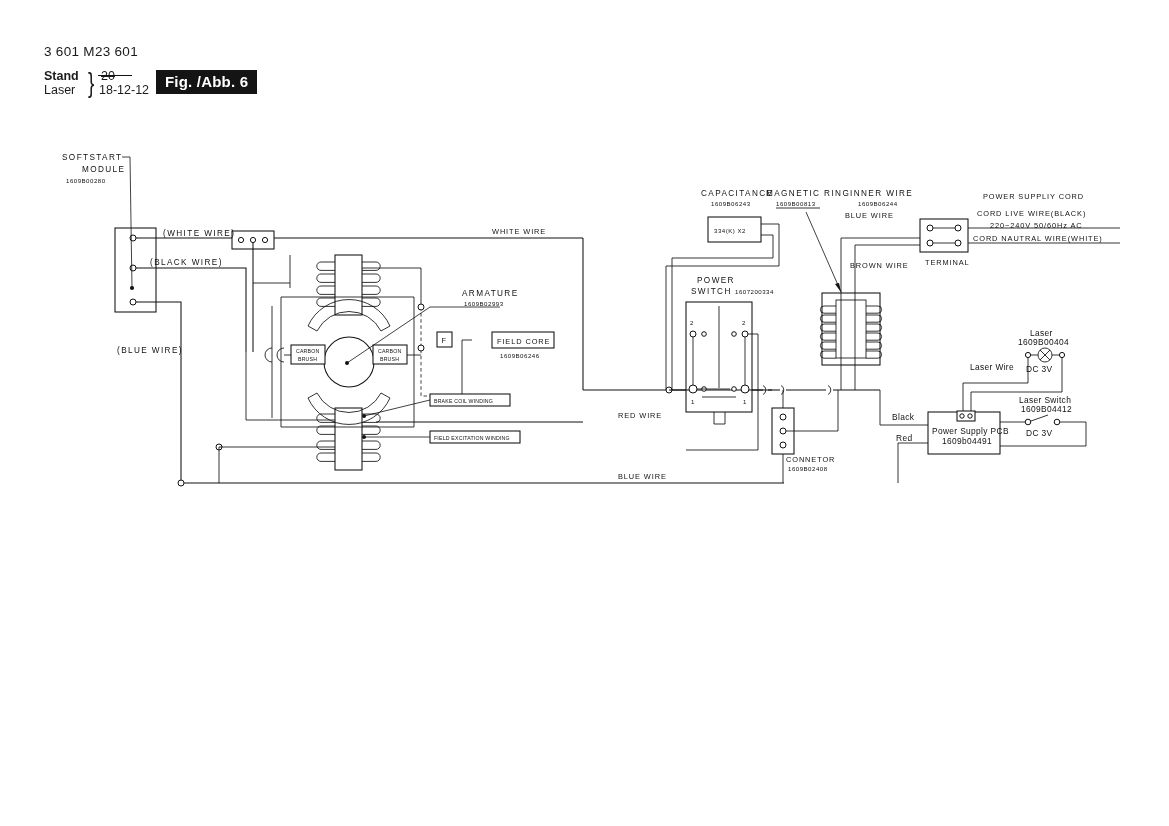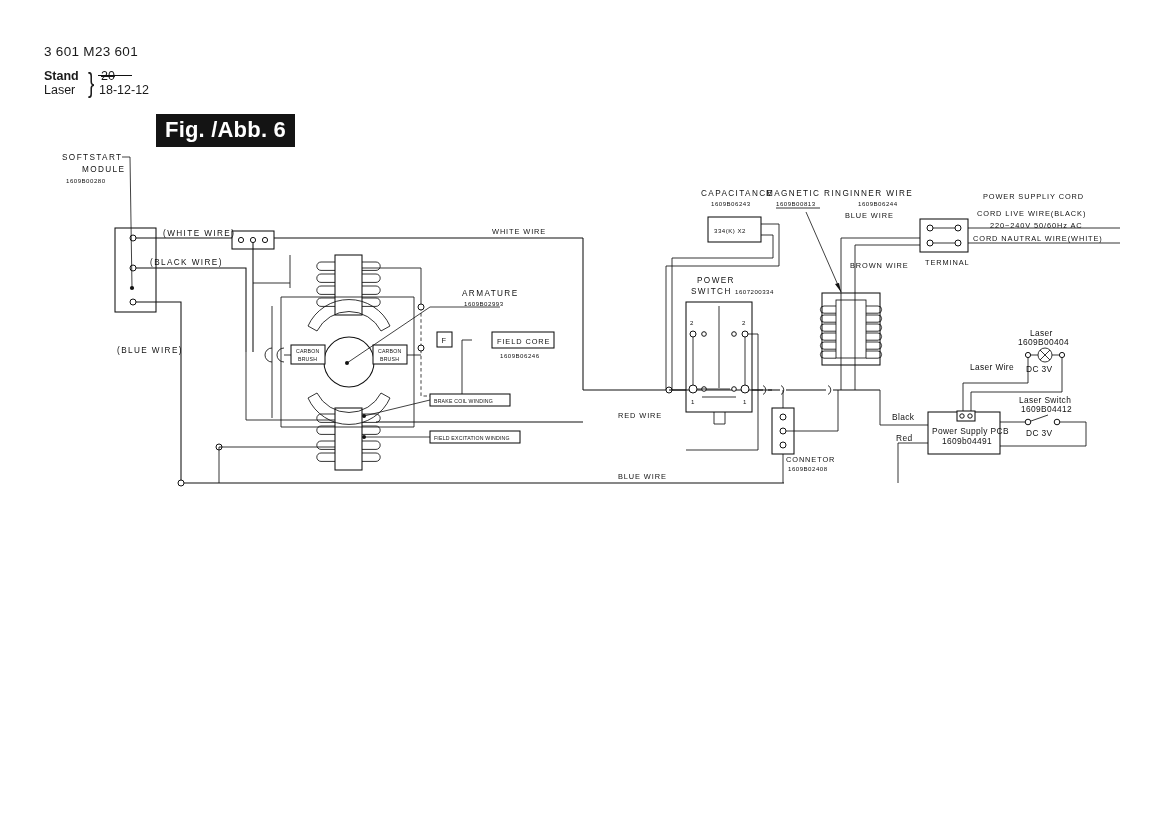--- a/index.html
+++ b/index.html
@@ -13,21 +13,21 @@
   .hdr-stand .l1{display:block;font-weight:bold;}
   .hdr-stand .l2{display:block;}
   .hdr-brace{position:absolute;left:88px;top:69px;font-size:19px;line-height:19px;
              transform:scaleY(1.45);transform-origin:top left;}
   .hdr-date{position:absolute;left:99px;top:83px;font-size:12.5px;}
   .hdr-date-old{position:absolute;left:101px;top:69px;font-size:12.5px;
                 text-decoration:line-through;}
   .hdr-date-old .strike{position:absolute;left:-3px;top:6px;width:34px;height:0;
                         border-top:1.4px solid #111;}
   .hdr-fig{position:absolute;left:156px;top:70px;background:#141414;color:#fff;
-           font-size:22px;font-weight:bold;padding:3px 9px 4px 9px;letter-spacing:.2px;margin-top:44px;}
+           font-size:15px;font-weight:bold;padding:3px 9px 4px 9px;letter-spacing:.2px;}
 
   .foot{position:absolute;left:45px;top:722px;font-size:12.5px;line-height:16px;}
   .foot div{white-space:nowrap;}
 
   svg{position:absolute;left:0;top:0;}
   text{font-family:"Liberation Sans",sans-serif;fill:#111;}
   .lbl{font-size:8.2px;letter-spacing:1.4px;}
   .lbl-sm{font-size:6.1px;letter-spacing:.5px;}
   .lbl-md{font-size:7.4px;letter-spacing:.9px;}
   .lbl-mix{font-size:8.4px;letter-spacing:.35px;}

